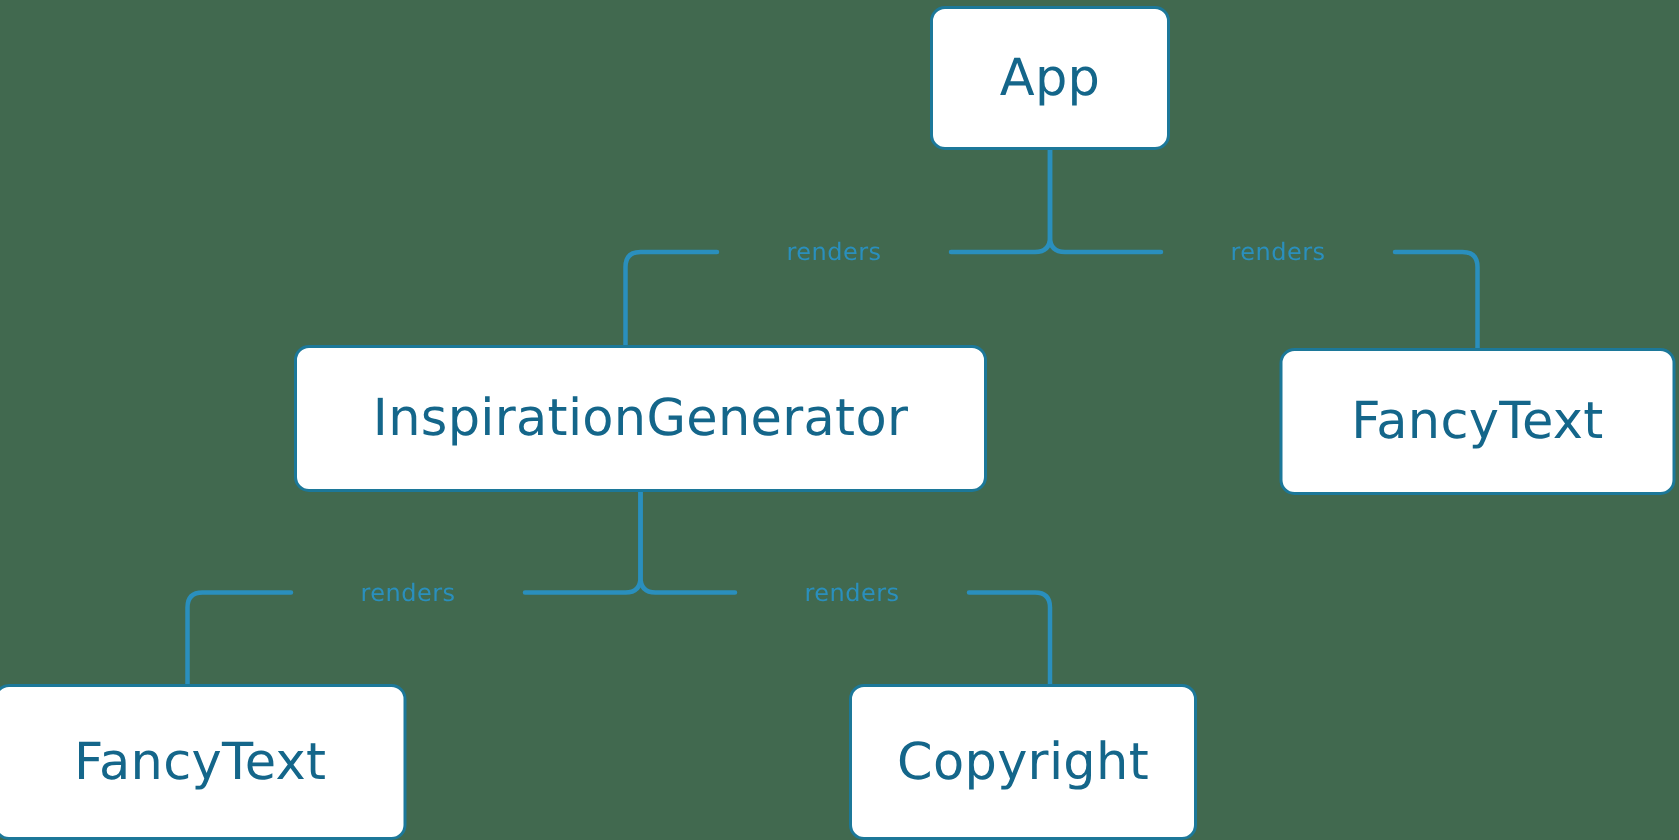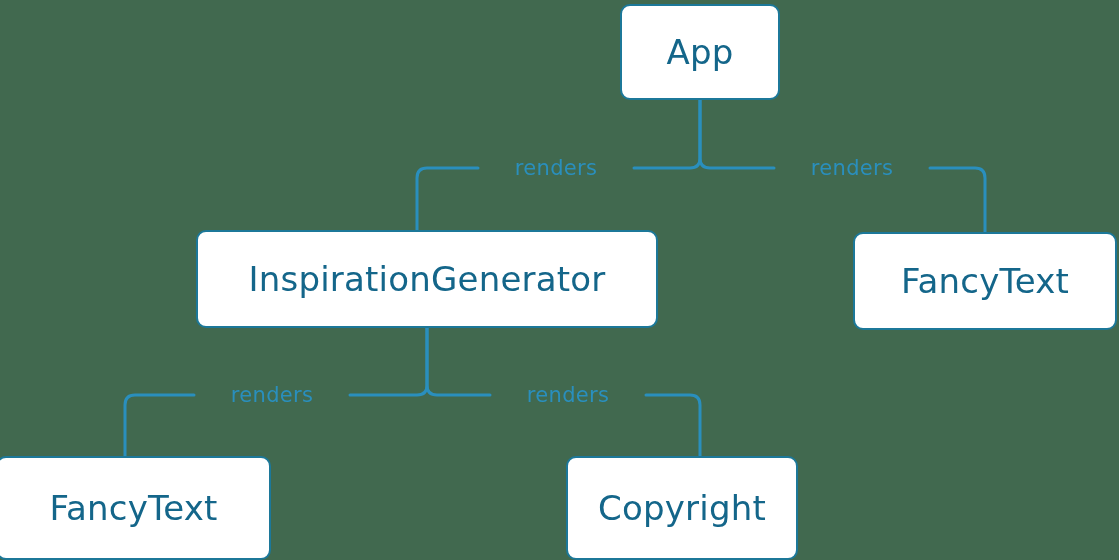--- a/index.html
+++ b/index.html
@@ -36,21 +36,21 @@
     font-weight: 400;
     letter-spacing: 0.2px;
     display: flex;
     align-items: center;
     justify-content: center;
     white-space: nowrap;
   }
   .edge-label {
     position: absolute;
     color: #2a8fbd;
-    font-size: 21px;
+    font-size: 16px;
     letter-spacing: 0.3px;
     white-space: nowrap;
     transform: translate(-50%, -50%);
   }
 </style>
 </head>
 <body>
 
 <div id="diagram">
 

